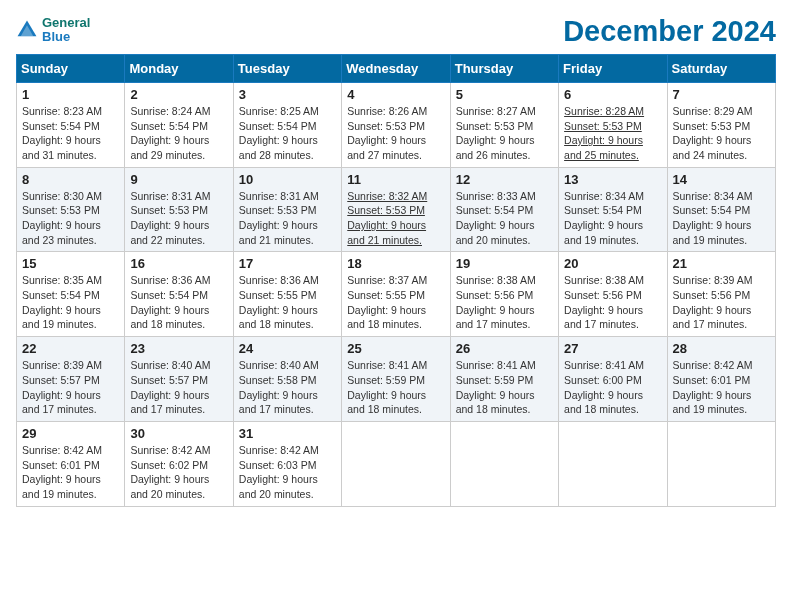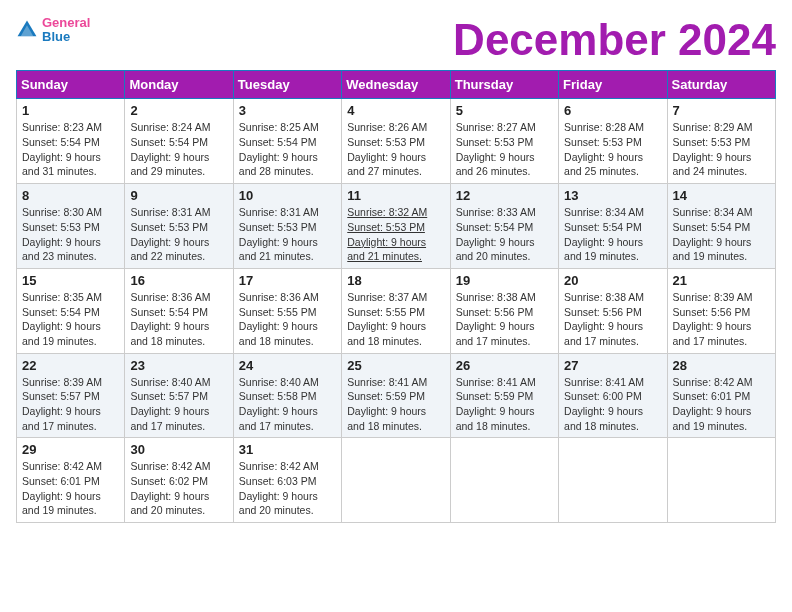--- a/index.html
+++ b/index.html
@@ -21,47 +21,47 @@
       align-items: center;
       gap: 4px;
     }
     .logo-text {
       display: flex;
       flex-direction: column;
       font-size: 13px;
       font-weight: bold;
       line-height: 1.1;
     }
-    .logo-text span:first-child { color: #ec4899; }
+    .logo-text span:first-child { color: #0f766e; }
     .logo-text span:last-child { color: #1a7abf; }
     .logo-icon {
       width: 22px;
       height: 22px;
     }
     .title-area {
       text-align: right;
     }
     .month-title {
-      font-size: 44px;
+      font-size: 29px;
       font-weight: bold;
-      color: #a21caf;
+      color: #0369a1;
       line-height: 1.1;
     }
     .location-title {
       font-size: 15px;
       color: #555;
       margin-top: 2px;
     }
     .calendar {
       width: 100%;
       border-collapse: collapse;
       font-size: 11px;
     }
     .calendar th {
-      background: #a21caf;
+      background: #0369a1;
       color: #fff;
       padding: 6px 4px;
       text-align: left;
       font-size: 13px;
       font-weight: bold;
       border: 1px solid #1a7abf;
     }
     .calendar td {
       border: 1px solid #ccc;
       vertical-align: top;
@@ -152,21 +152,21 @@
         </td>
         <td>
           <span class="day-num">5</span>
           <div class="day-info" style="white-space: pre-line;">Sunrise: 8:27 AM
 Sunset: 5:53 PM
 Daylight: 9 hours
 and 26 minutes.</div>
         </td>
         <td>
           <span class="day-num">6</span>
-          <div class="day-info" style="white-space: pre-line;">Sunrise: 8:28 AM
+          <div class="day-info" style="white-space: pre-line; text-decoration: underline;">Sunrise: 8:28 AM
 Sunset: 5:53 PM
 Daylight: 9 hours
 and 25 minutes.</div>
         </td>
         <td>
           <span class="day-num">7</span>
           <div class="day-info" style="white-space: pre-line;">Sunrise: 8:29 AM
 Sunset: 5:53 PM
 Daylight: 9 hours
 and 24 minutes.</div>

